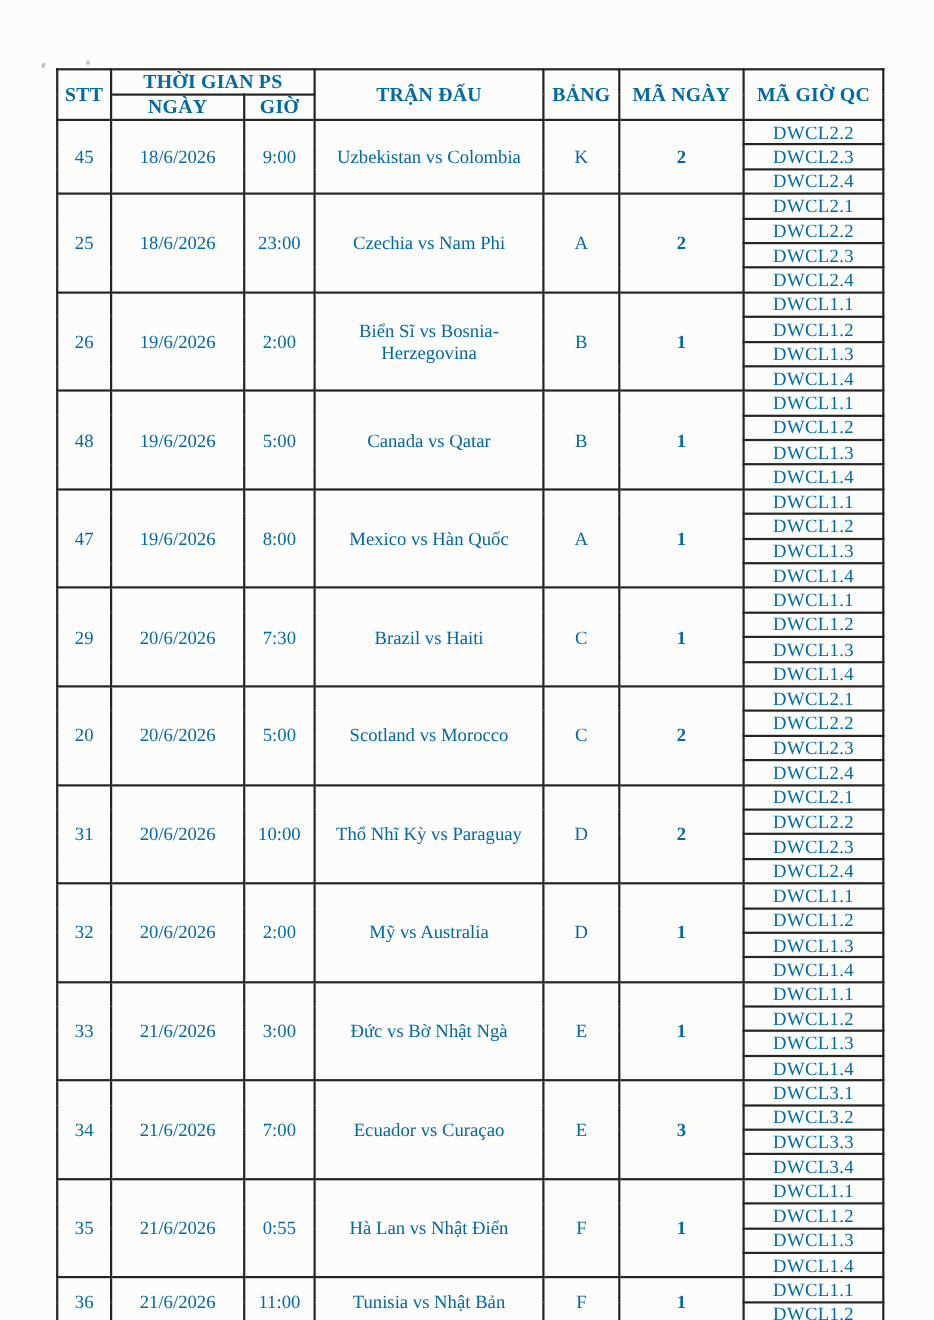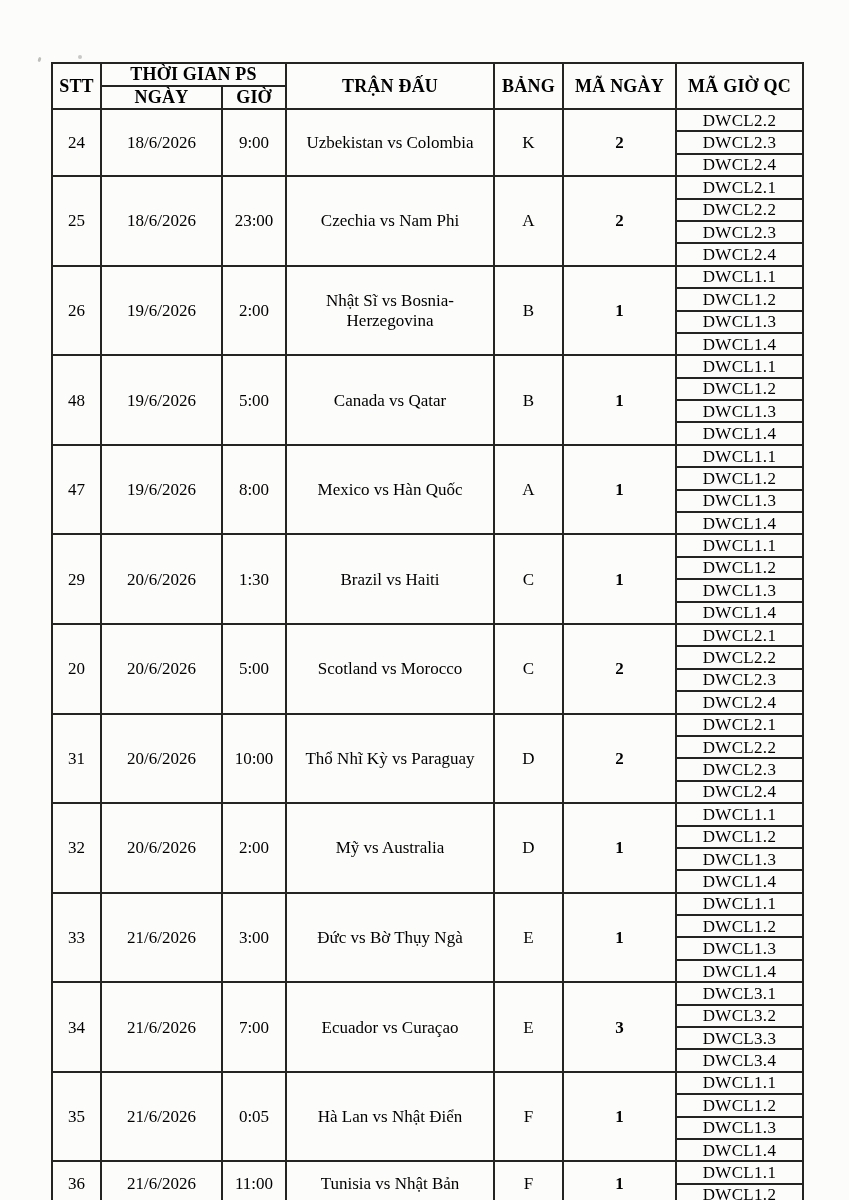--- a/index.html
+++ b/index.html
@@ -3,21 +3,21 @@
 <meta charset="utf-8">
 <style>
   html, body { margin: 0; padding: 0; }
   .page {
     position: relative;
     width: 849px;
     height: 1200px;
     background: #fcfcfb;
     overflow: hidden;
     font-family: "Liberation Serif", "DejaVu Serif", serif;
-    color: #000000;
+    color: #0369a1;
   }
   .speck {
     position: absolute;
     background: #8a8a86;
     border-radius: 50%;
   }
   .speck.s1 { left: 38px; top: 57px; width: 3px; height: 5px; transform: rotate(20deg); opacity: .55; }
   .speck.s2 { left: 78px; top: 55px; width: 4px; height: 4px; opacity: .45; }
   table.schedule {
     position: absolute;
@@ -77,21 +77,21 @@
         <th rowspan="2">MÃ NGÀY</th>
         <th rowspan="2">MÃ GIỜ QC</th>
       </tr>
       <tr class="h2">
         <th>NGÀY</th>
         <th>GIỜ</th>
       </tr>
     </thead>
     <tbody>
     <tr>
-      <td class="c-stt" rowspan="3">24</td>
+      <td class="c-stt" rowspan="3">45</td>
       <td class="c-ngay" rowspan="3">18/6/2026</td>
       <td class="c-gio" rowspan="3">9:00</td>
       <td class="c-match" rowspan="3">Uzbekistan vs Colombia</td>
       <td class="c-bang" rowspan="3">K</td>
       <td class="c-matran" rowspan="3">2</td>
       <td class="c-code">DWCL2.2</td>
     </tr>
 
     <tr>
       <td class="c-code">DWCL2.3</td>
@@ -120,21 +120,21 @@
     </tr>
 
     <tr>
       <td class="c-code">DWCL2.4</td>
     </tr>
 
     <tr>
       <td class="c-stt" rowspan="4">26</td>
       <td class="c-ngay" rowspan="4">19/6/2026</td>
       <td class="c-gio" rowspan="4">2:00</td>
-      <td class="c-match" rowspan="4">Nhật Sĩ vs Bosnia-Herzegovina</td>
+      <td class="c-match" rowspan="4">Biển Sĩ vs Bosnia-Herzegovina</td>
       <td class="c-bang" rowspan="4">B</td>
       <td class="c-matran" rowspan="4">1</td>
       <td class="c-code">DWCL1.1</td>
     </tr>
 
     <tr>
       <td class="c-code">DWCL1.2</td>
     </tr>
 
     <tr>
@@ -185,21 +185,21 @@
       <td class="c-code">DWCL1.3</td>
     </tr>
 
     <tr>
       <td class="c-code">DWCL1.4</td>
     </tr>
 
     <tr>
       <td class="c-stt" rowspan="4">29</td>
       <td class="c-ngay" rowspan="4">20/6/2026</td>
-      <td class="c-gio" rowspan="4">1:30</td>
+      <td class="c-gio" rowspan="4">7:30</td>
       <td class="c-match" rowspan="4">Brazil vs Haiti</td>
       <td class="c-bang" rowspan="4">C</td>
       <td class="c-matran" rowspan="4">1</td>
       <td class="c-code">DWCL1.1</td>
     </tr>
 
     <tr>
       <td class="c-code">DWCL1.2</td>
     </tr>
 
@@ -274,21 +274,21 @@
     </tr>
 
     <tr>
       <td class="c-code">DWCL1.4</td>
     </tr>
 
     <tr>
       <td class="c-stt" rowspan="4">33</td>
       <td class="c-ngay" rowspan="4">21/6/2026</td>
       <td class="c-gio" rowspan="4">3:00</td>
-      <td class="c-match" rowspan="4">Đức vs Bờ Thụy Ngà</td>
+      <td class="c-match" rowspan="4">Đức vs Bờ Nhật Ngà</td>
       <td class="c-bang" rowspan="4">E</td>
       <td class="c-matran" rowspan="4">1</td>
       <td class="c-code">DWCL1.1</td>
     </tr>
 
     <tr>
       <td class="c-code">DWCL1.2</td>
     </tr>
 
     <tr>
@@ -317,21 +317,21 @@
       <td class="c-code">DWCL3.3</td>
     </tr>
 
     <tr>
       <td class="c-code">DWCL3.4</td>
     </tr>
 
     <tr>
       <td class="c-stt" rowspan="4">35</td>
       <td class="c-ngay" rowspan="4">21/6/2026</td>
-      <td class="c-gio" rowspan="4">0:05</td>
+      <td class="c-gio" rowspan="4">0:55</td>
       <td class="c-match" rowspan="4">Hà Lan vs Nhật Điển</td>
       <td class="c-bang" rowspan="4">F</td>
       <td class="c-matran" rowspan="4">1</td>
       <td class="c-code">DWCL1.1</td>
     </tr>
 
     <tr>
       <td class="c-code">DWCL1.2</td>
     </tr>
 

